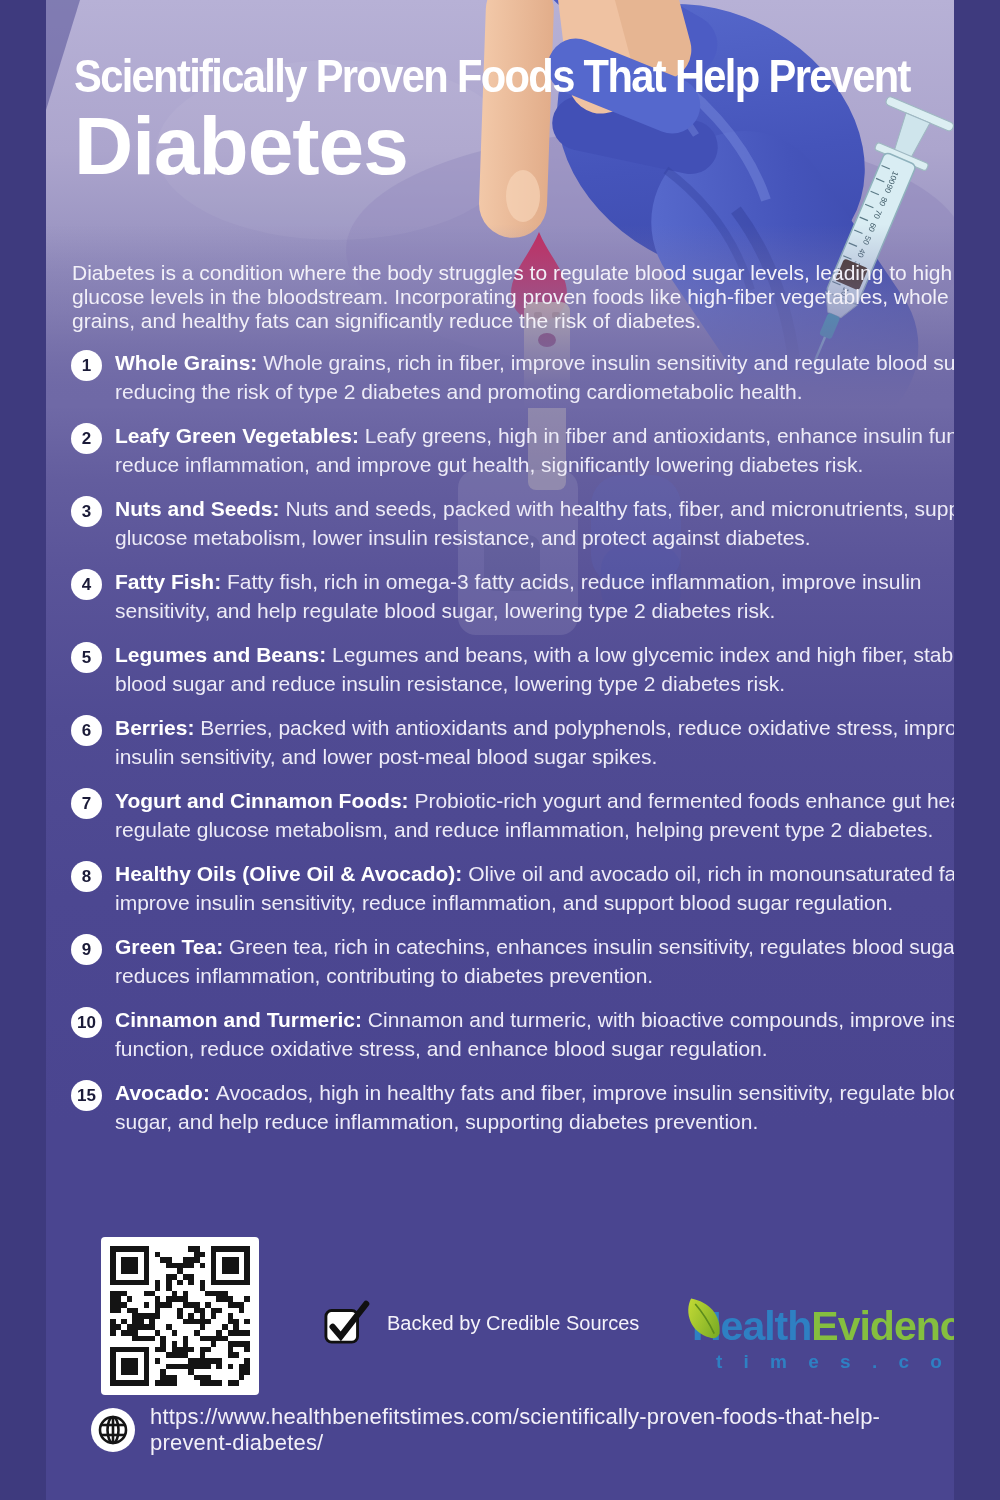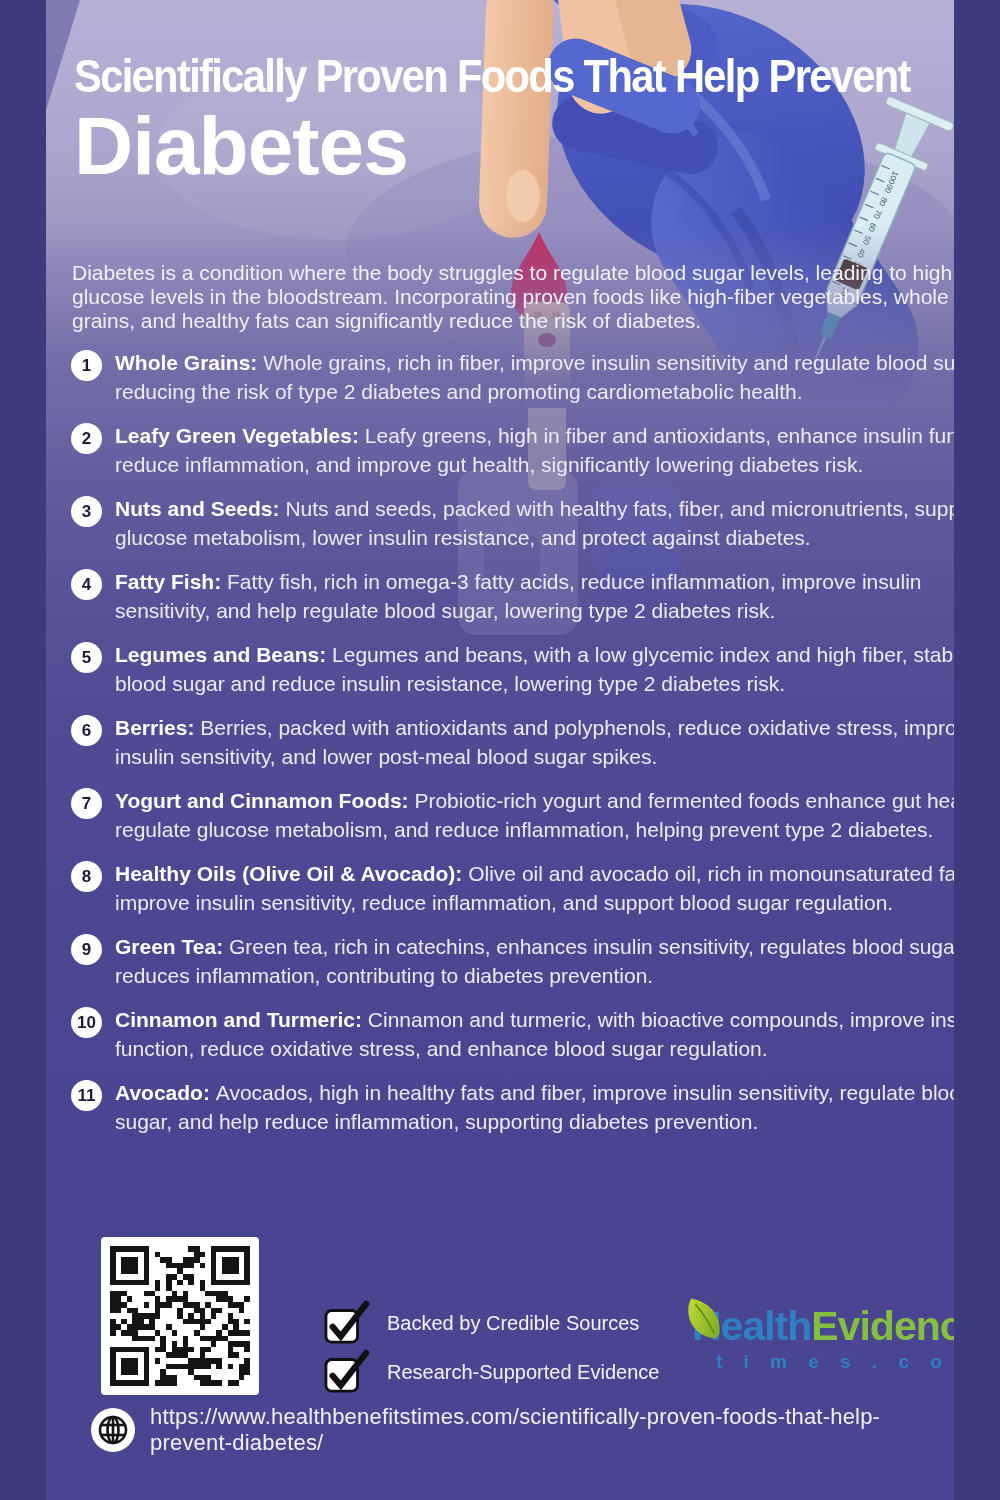--- a/index.html
+++ b/index.html
@@ -213,21 +213,21 @@
     </div>
     <div class="item">
       <span class="badge">9</span>
       <p class="itext"><b class="ilabel">Green Tea:</b><span class="idesc">Green tea, rich in catechins, enhances insulin sensitivity, regulates blood sugar, and reduces inflammation, contributing to diabetes prevention.</span></p>
     </div>
     <div class="item">
       <span class="badge">10</span>
       <p class="itext"><b class="ilabel">Cinnamon and Turmeric:</b><span class="idesc">Cinnamon and turmeric, with bioactive compounds, improve insulin function, reduce oxidative stress, and enhance blood sugar regulation.</span></p>
     </div>
     <div class="item">
-      <span class="badge">11</span>
+      <span class="badge">15</span>
       <p class="itext"><b class="ilabel">Avocado:</b><span class="idesc">Avocados, high in healthy fats and fiber, improve insulin sensitivity, regulate blood sugar, and help reduce inflammation, supporting diabetes prevention.</span></p>
     </div>
   </div>
 
   <div class="qr">
     <div id="qr-grid">
         <i class="d"></i>
         <i class="d"></i>
         <i class="d"></i>
         <i class="d"></i>
@@ -855,27 +855,20 @@
       </div>
   </div>
 
   <div class="checklist">
     <div class="check-row">
       <svg class="checkbox-svg" viewBox="0 0 48 48">
         <rect x="2" y="11" width="33" height="33" rx="6" fill="#ffffff" stroke="#101010" stroke-width="3"></rect>
         <path d="M9 28 L17.5 38 L44 4" stroke="#101010" stroke-width="6.5" fill="none" stroke-linecap="round"></path>
       </svg>
       <span class="check-label">Backed by Credible Sources</span>
-    </div>
-    <div class="check-row">
-      <svg class="checkbox-svg" viewBox="0 0 48 48">
-        <rect x="2" y="11" width="33" height="33" rx="6" fill="#ffffff" stroke="#101010" stroke-width="3"></rect>
-        <path d="M9 28 L17.5 38 L44 4" stroke="#101010" stroke-width="6.5" fill="none" stroke-linecap="round"></path>
-      </svg>
-      <span class="check-label">Research-Supported Evidence</span>
     </div>
   </div>
 
   <div class="logo">
     <svg class="leaf" viewBox="0 0 40 44">
       <defs>
         <linearGradient id="leafGrad" x1="0" y1="0" x2="1" y2="1">
           <stop offset="0" stop-color="#c6dc35"></stop>
           <stop offset="1" stop-color="#74a824"></stop>
         </linearGradient>

